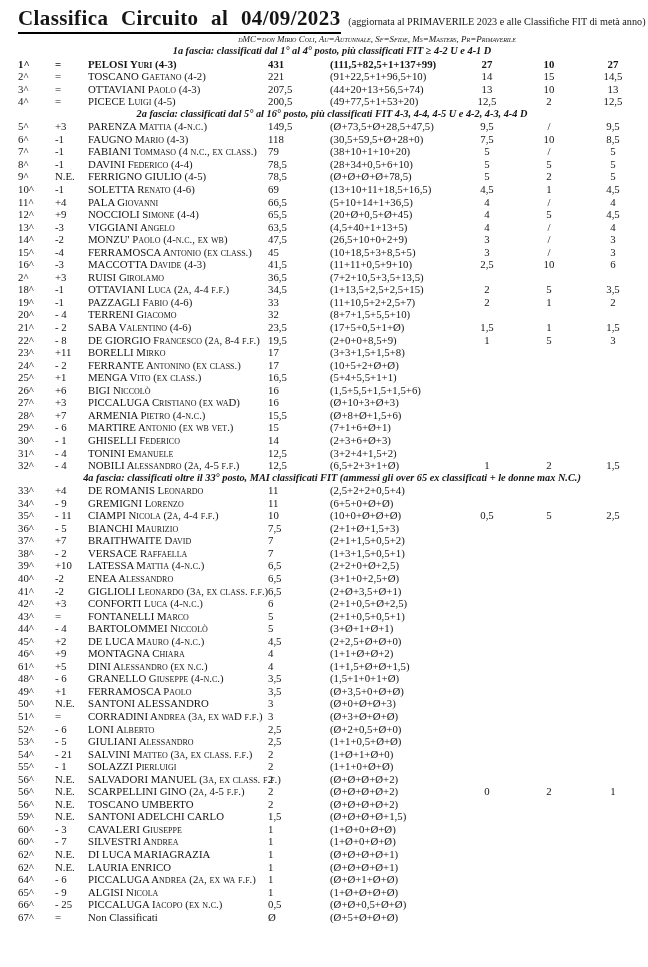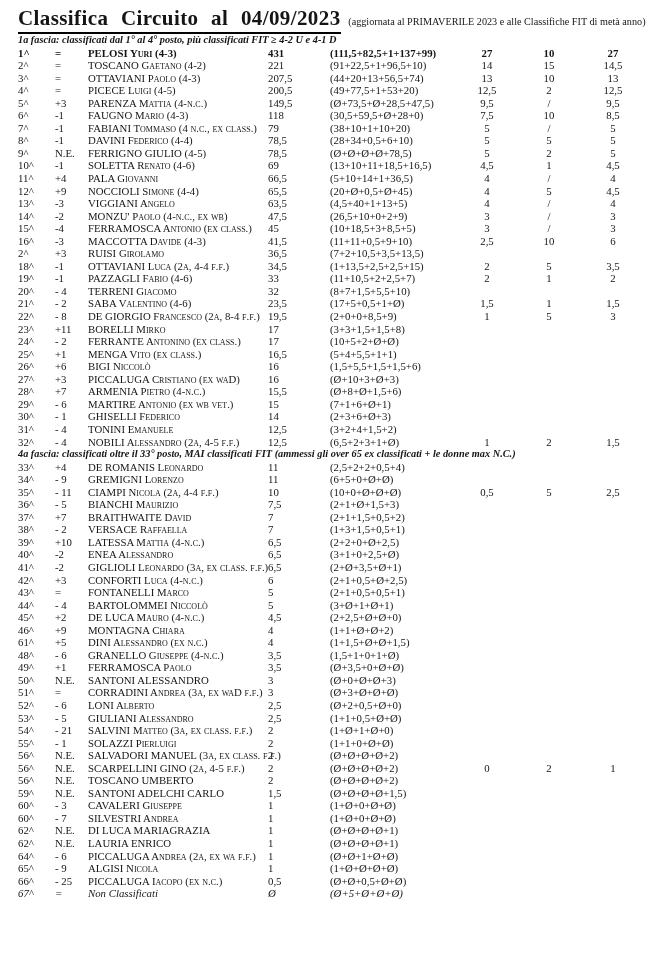--- a/index.html
+++ b/index.html
@@ -32,44 +32,46 @@
   .cols-header{display:flex;align-items:baseline;margin-top:2px;line-height:14px;}
   .ch-delta{width:250px;font-size:10.5px;}
   .ch-formula{width:188px;text-align:center;font-weight:bold;font-size:11.2px;}
   .ch-bc{width:62px;text-align:center;font-weight:bold;font-size:11px;}
   .ch-bf{width:62px;text-align:center;font-weight:bold;font-size:11px;}
   .ch-bonus{width:66px;text-align:center;font-weight:bold;font-size:11px;}
   .fascia{
     font-weight:bold;font-style:italic;
     font-size:10.3px;line-height:12.55px;
     white-space:nowrap;
+    text-align:center;
   }
   .row{display:flex;align-items:baseline;line-height:12.55px;white-space:nowrap;}
   .c-pos{width:37px;}
   .c-delta{width:33px;}
   .c-name{width:180px;overflow:visible;}
   .c-pts{width:62px;}
   .c-det{width:126px;}
   .c-bc{width:62px;text-align:center;}
   .c-bf{width:62px;text-align:center;}
   .c-bo{width:66px;text-align:center;}
   .row.bold{font-weight:bold;}
-  .row.italic{font-style:italic;}
+  .row.italic{}
   .row.italic .c-name{font-variant:normal;}
 </style>
 </head>
 <body>
 
 <div class="page">
 
   <div class="title-line">
     <span class="doc-title">Classifica Circuito al 04/09/2023</span>
     <span class="doc-subtitle">(aggiornata al PRIMAVERILE 2023 e alle Classifiche FIT di metà anno)</span>
   </div>
 
+  <div class="legend sc">dMC=don Mirio Coli, Au=Autunnale, Sf=Sfide, Ms=Masters, Pr=Primaverile</div>
 
 
   <div id="table">
   <section>
     <div class="fascia">1a fascia:  classificati dal 1° al 4° posto, più classificati FIT ≥ 4-2 U e 4-1 D</div>
     <div>
   <div class="row bold">
     <span class="c-pos">1^</span>
     <span class="c-delta">=</span>
     <span class="c-name sc">PELOSI Yuri (4-3)</span>
@@ -109,20 +111,21 @@
     <span class="c-pts">200,5</span>
     <span class="c-det">(49+77,5+1+53+20)</span>
     <span class="c-bc">12,5</span>
     <span class="c-bf">2</span>
     <span class="c-bo">12,5</span>
   </div>
 </div>
   </section>
 
   <section>
+    <div class="fascia">2a fascia:  classificati dal 5° al 16° posto, più classificati FIT 4-3, 4-4, 4-5 U e 4-2, 4-3, 4-4 D</div>
     <div>
   <div class="row">
     <span class="c-pos">5^</span>
     <span class="c-delta">+3</span>
     <span class="c-name sc">PARENZA Mattia (4-n.c.)</span>
     <span class="c-pts">149,5</span>
     <span class="c-det">(Ø+73,5+Ø+28,5+47,5)</span>
     <span class="c-bc">9,5</span>
     <span class="c-bf">/</span>
     <span class="c-bo">9,5</span>

